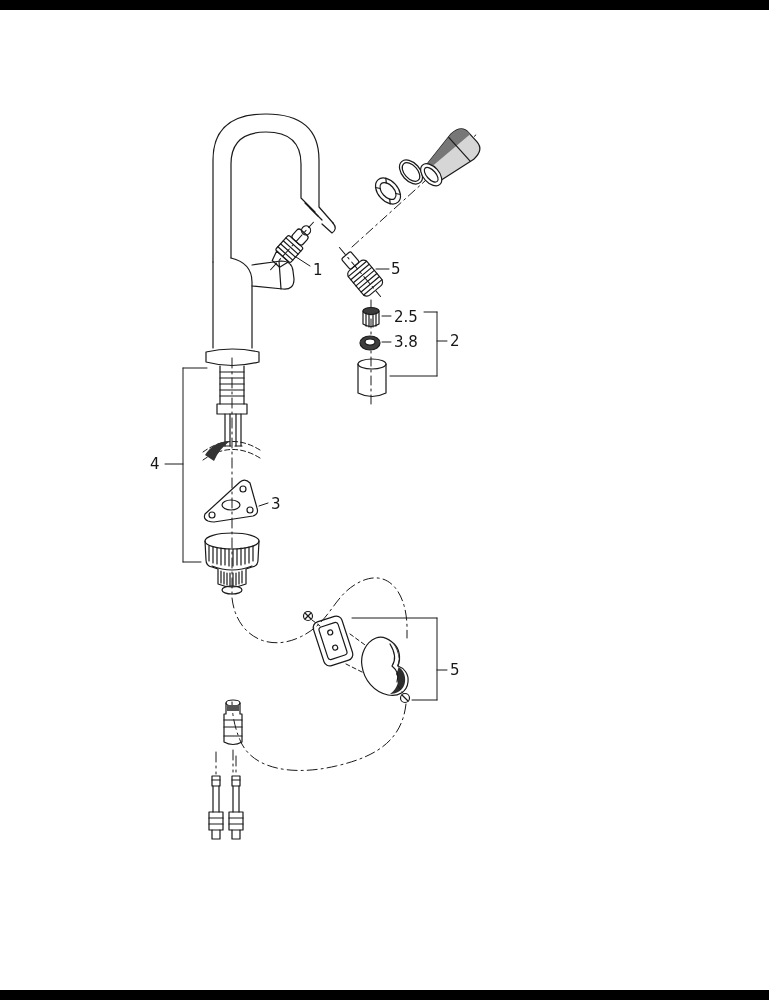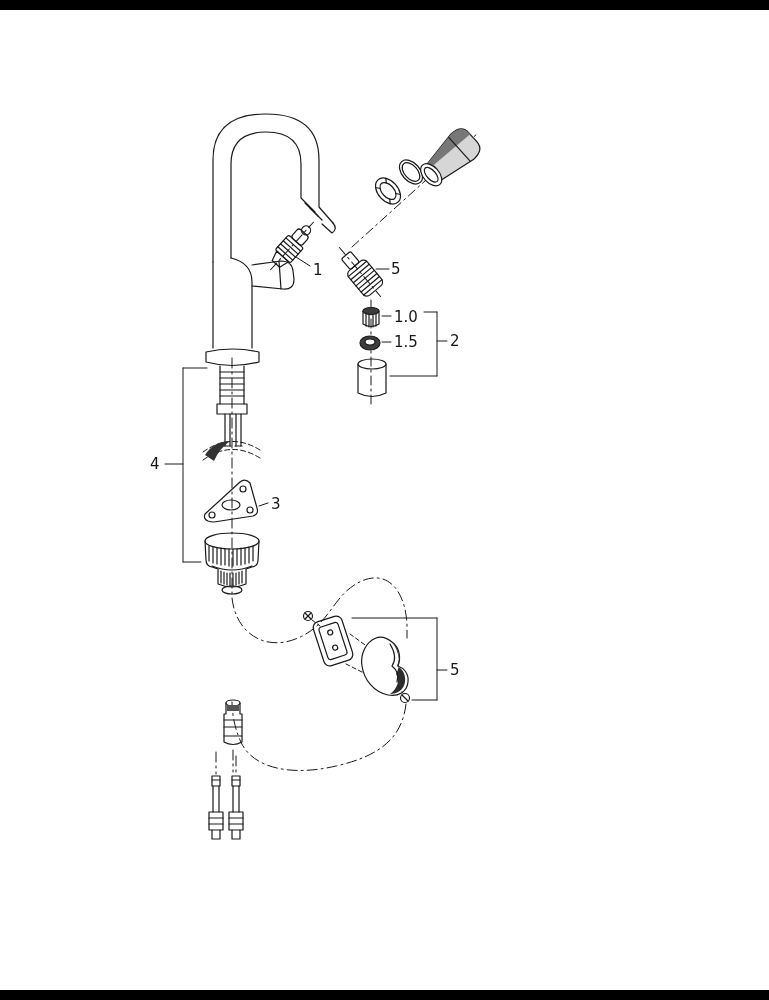--- a/index.html
+++ b/index.html
@@ -269,21 +269,21 @@
           <path d="M 232 830 L 232 839 L 240 839 L 240 830"></path>
         </g>
       </g>
 
     </g>
   </svg>
 
   <div class="labels">
     <div class="callout" style="left:313px; top:262px">1</div>
     <div class="callout" style="left:391px; top:261px">5</div>
-    <div class="callout" style="left:394px; top:309px">1.0</div>
-    <div class="callout" style="left:394px; top:334px">1.5</div>
+    <div class="callout" style="left:394px; top:309px">2.5</div>
+    <div class="callout" style="left:394px; top:334px">3.8</div>
     <div class="callout" style="left:450px; top:333px">2</div>
     <div class="callout" style="left:150px; top:456px">4</div>
     <div class="callout" style="left:271px; top:496px">3</div>
     <div class="callout" style="left:450px; top:662px">5</div>
   </div>
 
 </div>
 
 </body></html>

